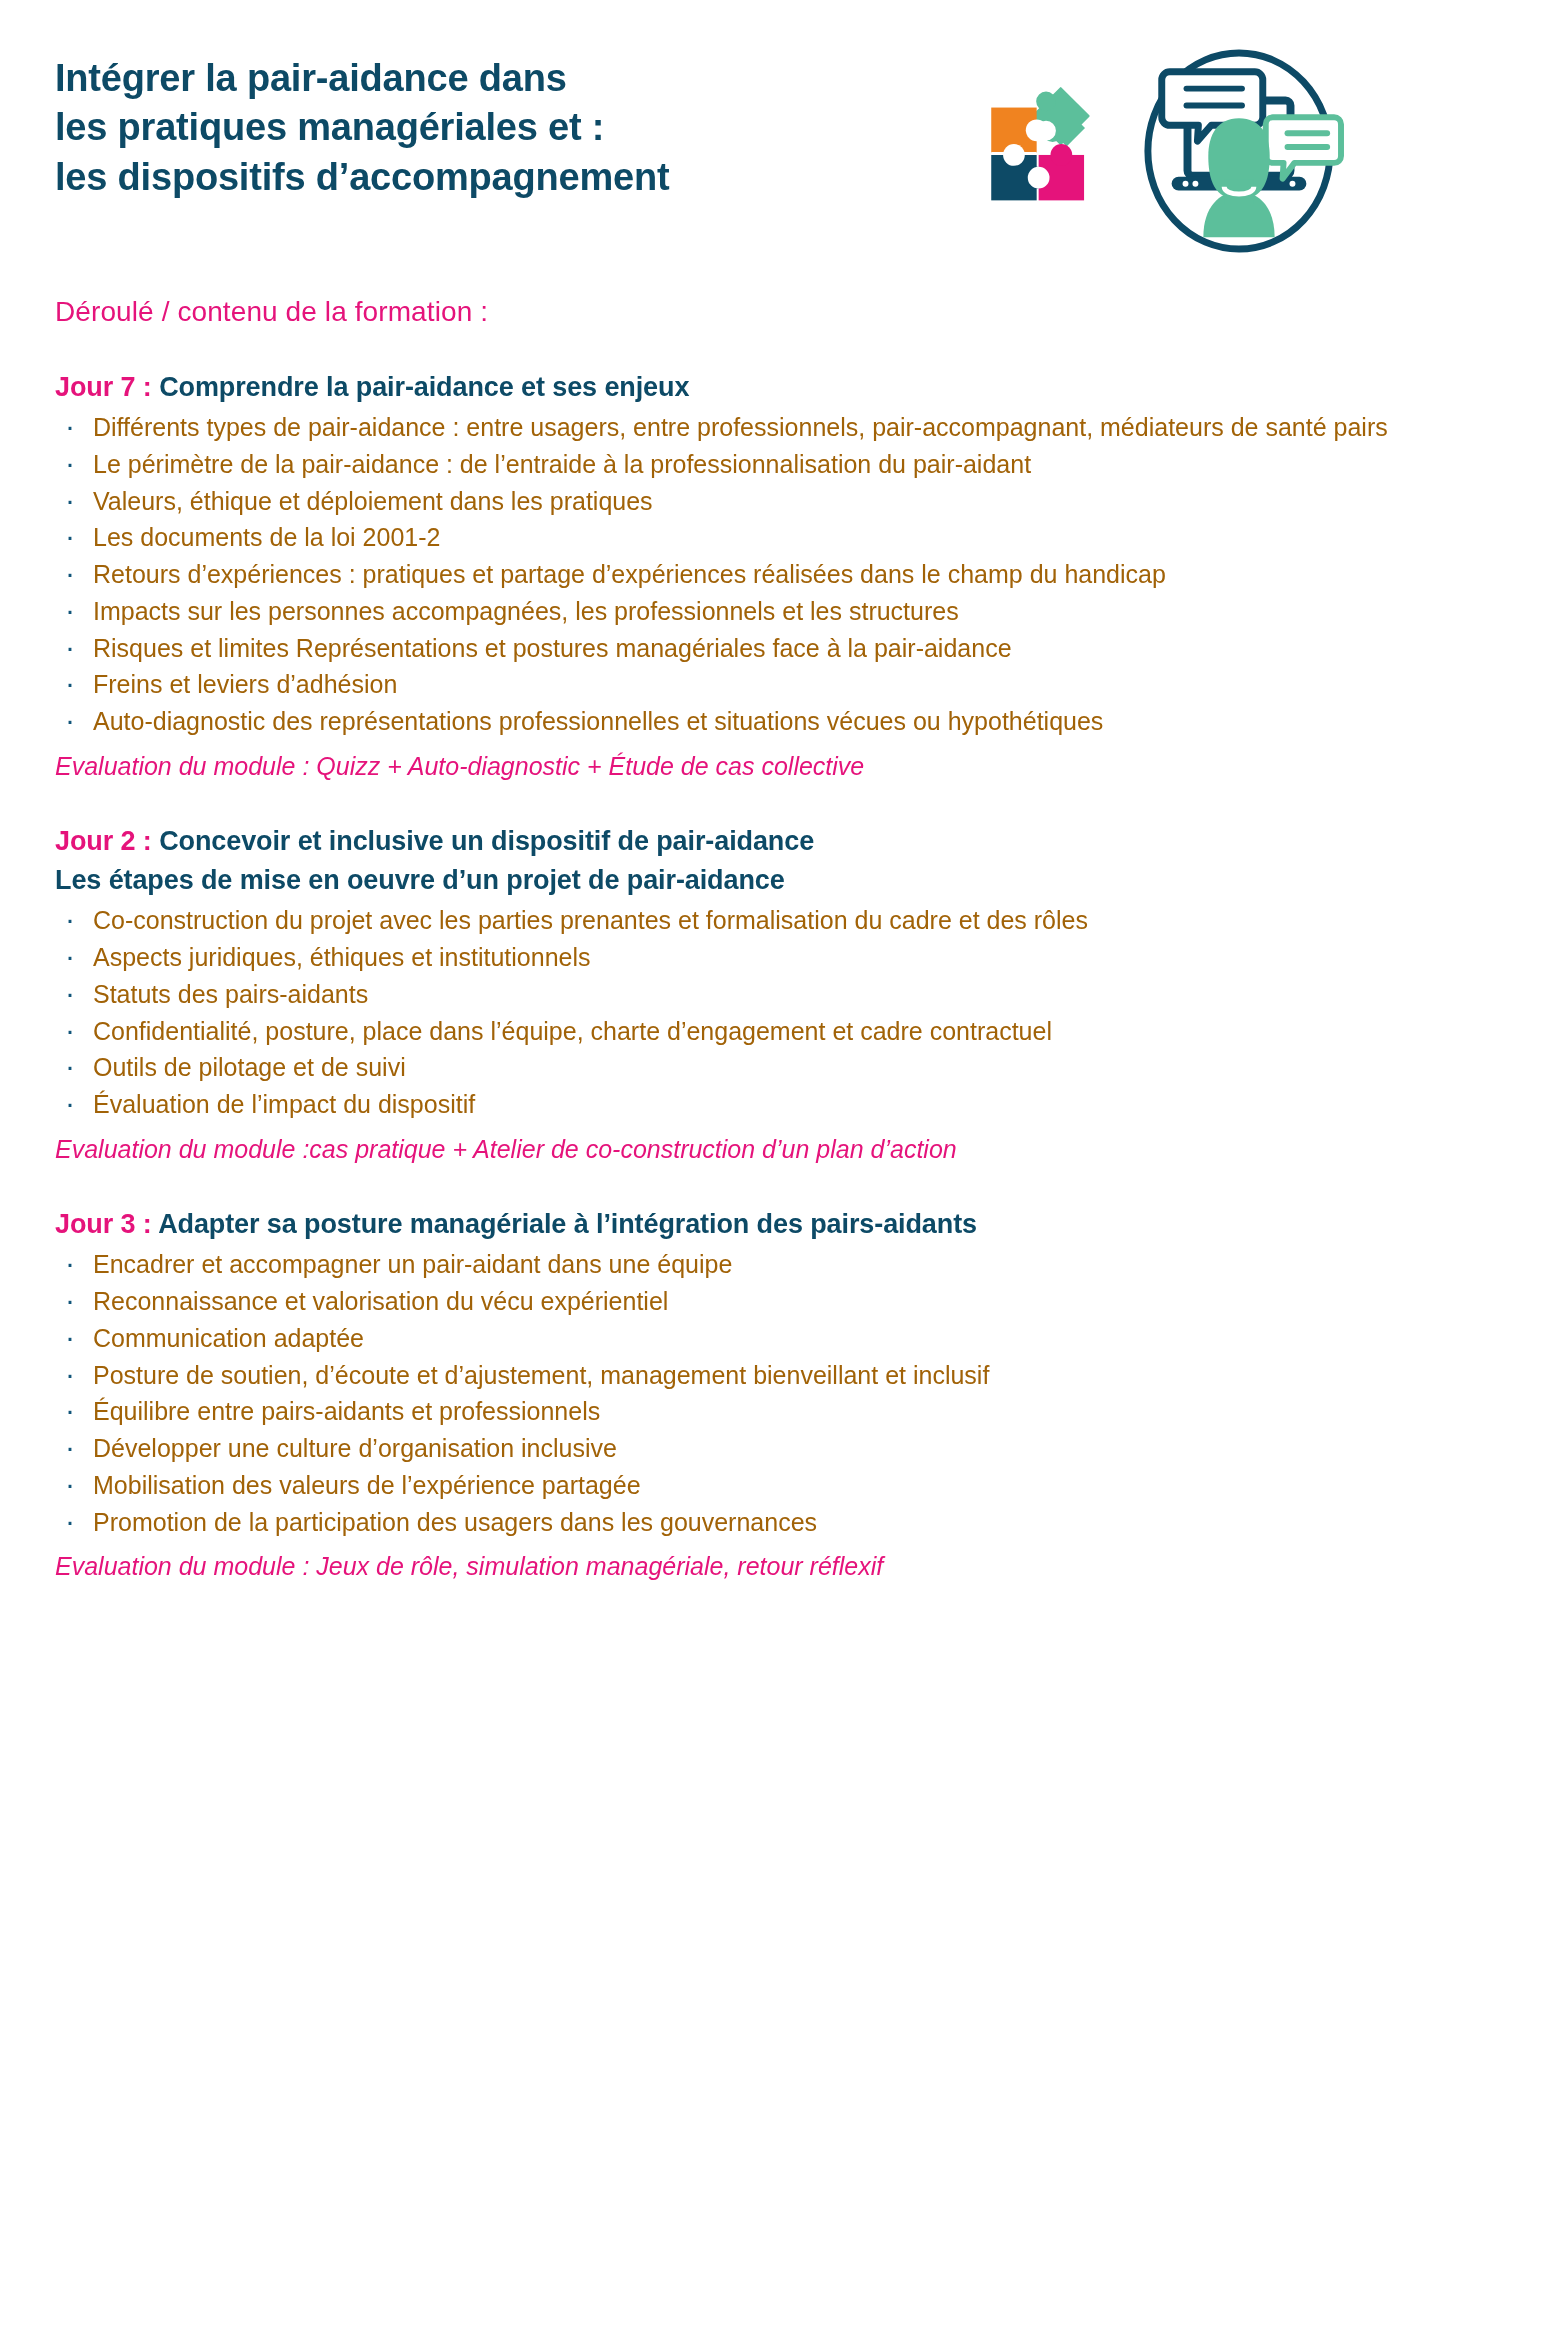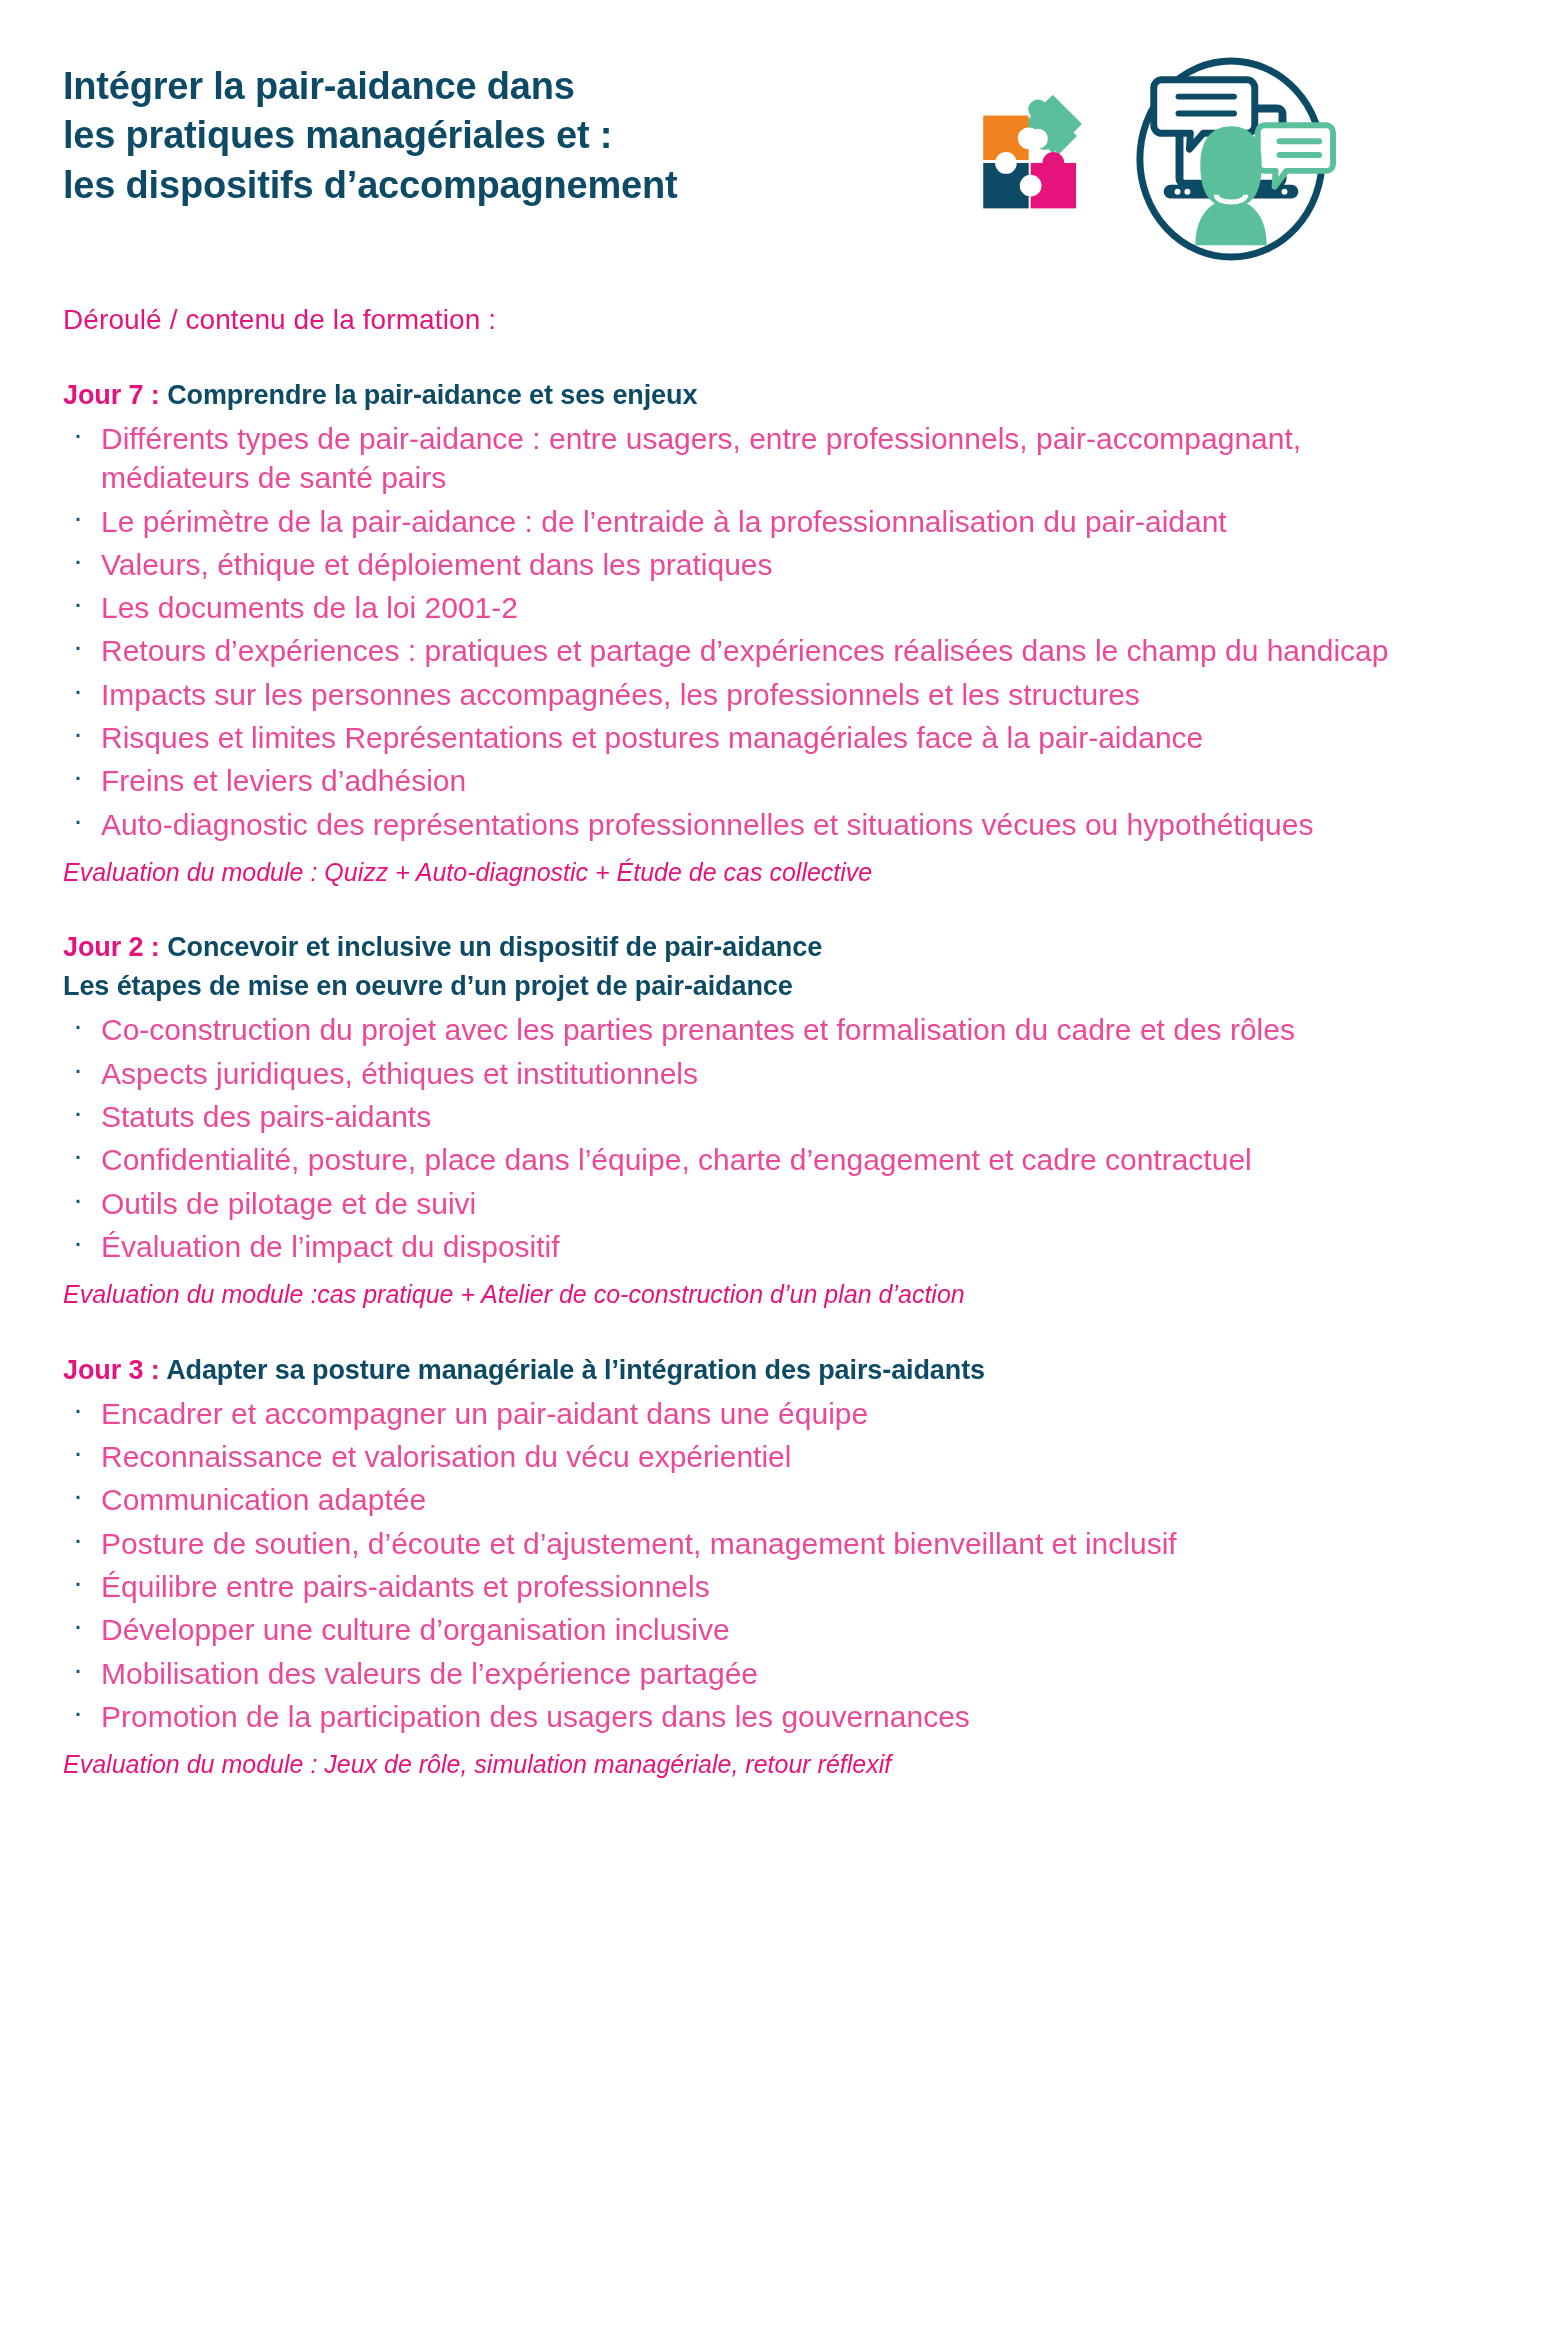--- a/index.html
+++ b/index.html
@@ -15,21 +15,21 @@
     color: #0d4a66;
     overflow: hidden;
     position: relative;
   }
 
   .page {
     position: relative;
     width: 1476px;
     height: 2326px;
     box-sizing: border-box;
-    padding: 8px;
+    padding: 0;
   }
 
   
   .header {
     position: relative;
     display: flex;
     align-items: flex-start;
     justify-content: space-between;
     padding: 44px 55px 0 55px;
     box-sizing: border-box;
@@ -91,23 +91,23 @@
   }
 
   ul.bullets {
     list-style: none;
     margin: 4px 0 0 0;
     padding: 0;
   }
   ul.bullets li {
     position: relative;
     padding-left: 38px;
-    font-size: 30px;
+    font-size: 25px;
     line-height: 1.31;
-    color: #ec4899;
+    color: #a16207;
     margin: 0 0 4px 0;
     font-weight: 400;
   }
   ul.bullets li::before {
     content: "\00B7";
     position: absolute;
     left: 10px;
     top: -5px;
     font-size: 30px;
     line-height: 1.31;

